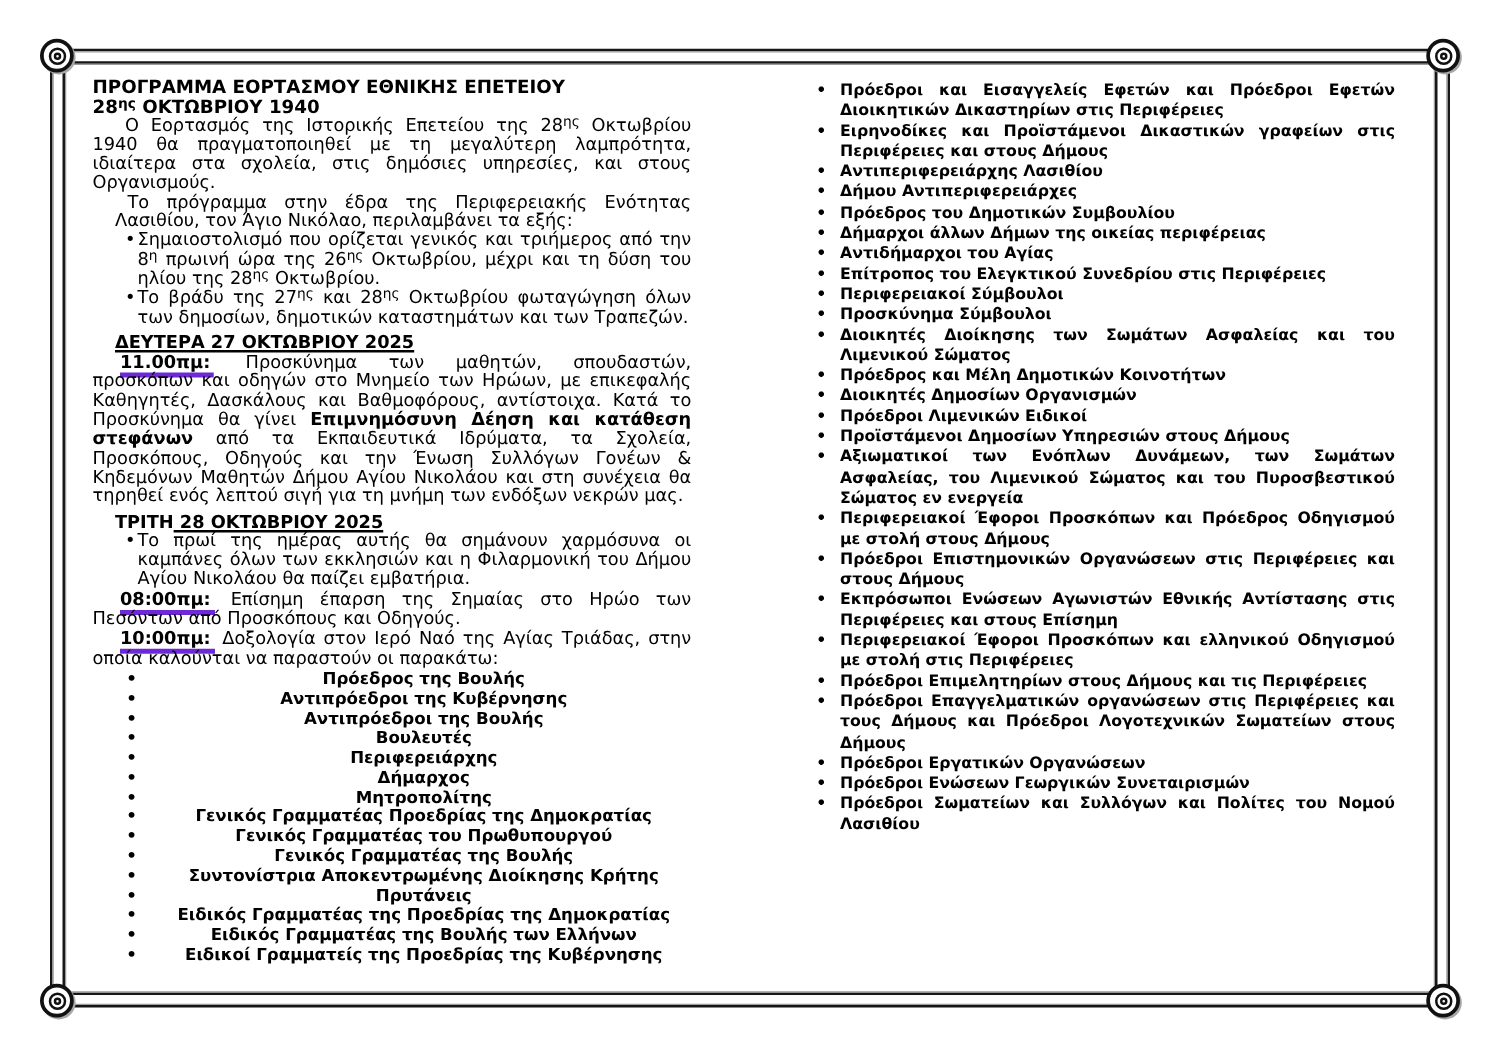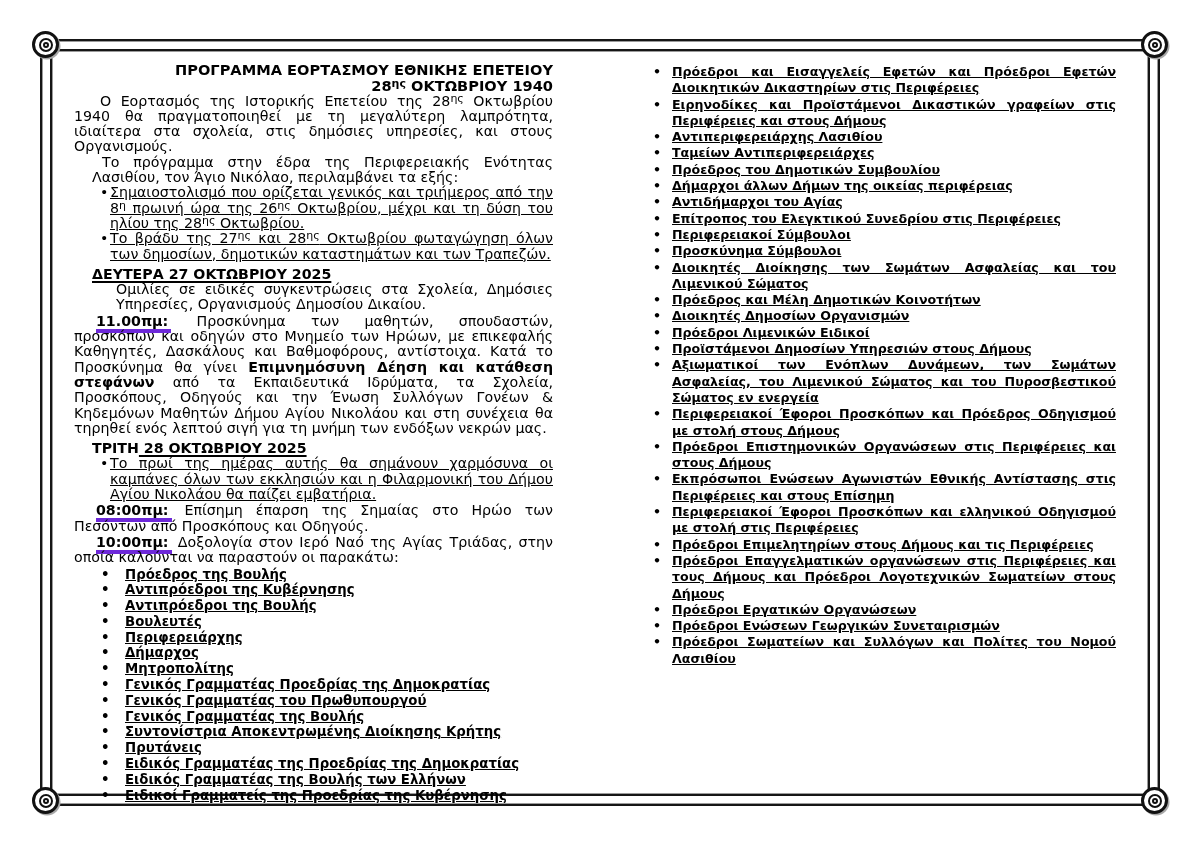--- a/index.html
+++ b/index.html
@@ -28,38 +28,38 @@
   .corner-tl{left:32px;top:31px;}
   .corner-tr{left:1141px;top:31px;}
   .corner-bl{left:32px;top:787px;}
   .corner-br{left:1141px;top:787px;}
 
   
   .col-left{
     position:absolute;left:74px;top:62px;width:479px;
     font-size:14.2px;line-height:15.3px;text-align:justify;
   }
-  .doc-title{font-weight:bold;text-align:right;font-size:14.6px;line-height:15.8px;}
+  .doc-title{font-weight:bold;text-align:left;font-size:14.6px;line-height:15.8px;}
   .col-left p{margin:0;}
   .p-indent1{text-indent:26px;}
   .p-indent2{margin-left:18px !important;text-indent:10px;}
   .sup{font-size:11px;vertical-align:4px;line-height:0;}
-  ul{margin:0;padding:0;list-style:none;text-decoration:underline;}
+  ul{margin:0;padding:0;list-style:none;}
   .disc-list li{position:relative;padding-left:36px;}
   .disc-list li::before{content:"\2022";position:absolute;left:26px;}
   .sec-heading{font-weight:bold;margin:5px 0 0 18px !important;}
   .u{text-decoration:underline;text-decoration-thickness:1.8px;text-underline-offset:2px;}
   .p-speeches{margin-left:42px !important;}
   .p-time{text-indent:22px;margin-top:1px !important;}
   .tlabel{font-weight:bold;border-bottom:4px solid #6d28d9;padding-right:3px;}
   .b{font-weight:bold;}
   .attendee-list{margin-top:1px !important;}
   .attendee-list li{
     position:relative;padding-left:51px;font-weight:bold;
-    font-size:13.3px;line-height:15.8px;text-align:left;
+    font-size:13.3px;line-height:15.8px;text-align:center;
   }
   .attendee-list li::before{content:"\2022";position:absolute;left:27px;}
 
   
   .col-right{position:absolute;left:646px;top:64px;width:470px;}
   .officials-list li{
     position:relative;padding-left:26px;font-weight:bold;
     font-size:12.6px;line-height:16.3px;text-align:justify;
   }
   .officials-list li::before{content:"\2022";position:absolute;left:7px;}
@@ -87,21 +87,20 @@
 
     <p class="p-indent2">Το πρόγραμμα στην έδρα της Περιφερειακής Ενότητας Λασιθίου, τον Άγιο Νικόλαο, περιλαμβάνει τα εξής:</p>
 
     <ul class="disc-list">
       <li><span>Σημαιοστολισμό που ορίζεται γενικός και τριήμερος από την 8</span><span class="sup">η</span><span> πρωινή ώρα της 26</span><span class="sup">ης</span><span> Οκτωβρίου, μέχρι και τη δύση του ηλίου της 28</span><span class="sup">ης</span><span> Οκτωβρίου.</span></li>
       <li><span>Το βράδυ της 27</span><span class="sup">ης</span><span> και 28</span><span class="sup">ης</span><span> Οκτωβρίου φωταγώγηση όλων των δημοσίων, δημοτικών καταστημάτων και των Τραπεζών.</span></li>
     </ul>
 
     <p class="sec-heading"><span class="u">ΔΕΥΤΕΡΑ 27 ΟΚΤΩΒΡΙΟΥ 2025</span></p>
 
-    <p class="p-speeches">Ομιλίες σε ειδικές συγκεντρώσεις στα Σχολεία, Δημόσιες Υπηρεσίες, Οργανισμούς Δημοσίου Δικαίου.</p>
 
     <p class="p-time"><span class="tlabel">11.00πμ:</span><span> Προσκύνημα των μαθητών, σπουδαστών, προσκόπων και οδηγών στο Μνημείο των Ηρώων, με επικεφαλής Καθηγητές, Δασκάλους και Βαθμοφόρους, αντίστοιχα. Κατά το Προσκύνημα θα γίνει </span><span class="b">Επιμνημόσυνη Δέηση και κατάθεση στεφάνων</span><span> από τα Εκπαιδευτικά Ιδρύματα, τα Σχολεία, Προσκόπους, Οδηγούς και την Ένωση Συλλόγων Γονέων &amp; Κηδεμόνων Μαθητών Δήμου Αγίου Νικολάου και στη συνέχεια θα τηρηθεί ενός λεπτού σιγή για τη μνήμη των ενδόξων νεκρών μας.</span></p>
 
     <p class="sec-heading"><span>ΤΡΙΤΗ</span><span class="u"> 28 ΟΚΤΩΒΡΙΟΥ 2025</span></p>
 
     <ul class="disc-list">
       <li>Το πρωί της ημέρας αυτής θα σημάνουν χαρμόσυνα οι καμπάνες όλων των εκκλησιών και η Φιλαρμονική του Δήμου Αγίου Νικολάου θα παίζει εμβατήρια.</li>
     </ul>
 
     <p class="p-time"><span class="tlabel">08:00πμ:</span><span> Επίσημη έπαρση της Σημαίας στο Ηρώο των Πεσόντων από Προσκόπους και Οδηγούς.</span></p>
@@ -128,21 +127,21 @@
       </ul>
 
   </div>
 
   <div class="col-right">
     <ul class="officials-list">
 
     <li>Πρόεδροι και Εισαγγελείς Εφετών και Πρόεδροι Εφετών Διοικητικών Δικαστηρίων στις Περιφέρειες</li>
         <li>Ειρηνοδίκες και Προϊστάμενοι Δικαστικών γραφείων στις Περιφέρειες και στους Δήμους</li>
         <li>Αντιπεριφερειάρχης Λασιθίου</li>
-        <li>Ταμείων Αντιπεριφερειάρχες</li>
+        <li>Δήμου Αντιπεριφερειάρχες</li>
         <li>Πρόεδρος του Δημοτικών Συμβουλίου</li>
         <li>Δήμαρχοι άλλων Δήμων της οικείας περιφέρειας</li>
         <li>Αντιδήμαρχοι του Αγίας</li>
         <li>Επίτροπος του Ελεγκτικού Συνεδρίου στις Περιφέρειες</li>
         <li>Περιφερειακοί Σύμβουλοι</li>
         <li>Προσκύνημα Σύμβουλοι</li>
         <li>Διοικητές Διοίκησης των Σωμάτων Ασφαλείας και του Λιμενικού Σώματος</li>
         <li>Πρόεδρος και Μέλη Δημοτικών Κοινοτήτων</li>
         <li>Διοικητές Δημοσίων Οργανισμών</li>
         <li>Πρόεδροι Λιμενικών Ειδικοί</li>

